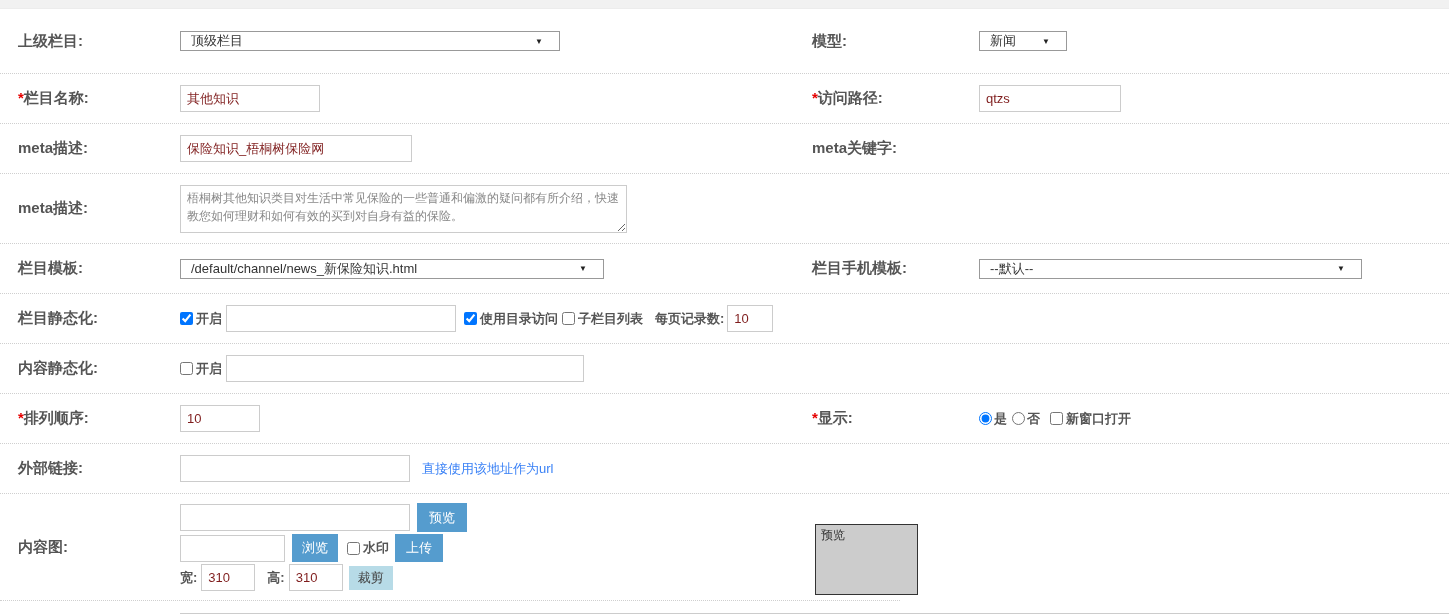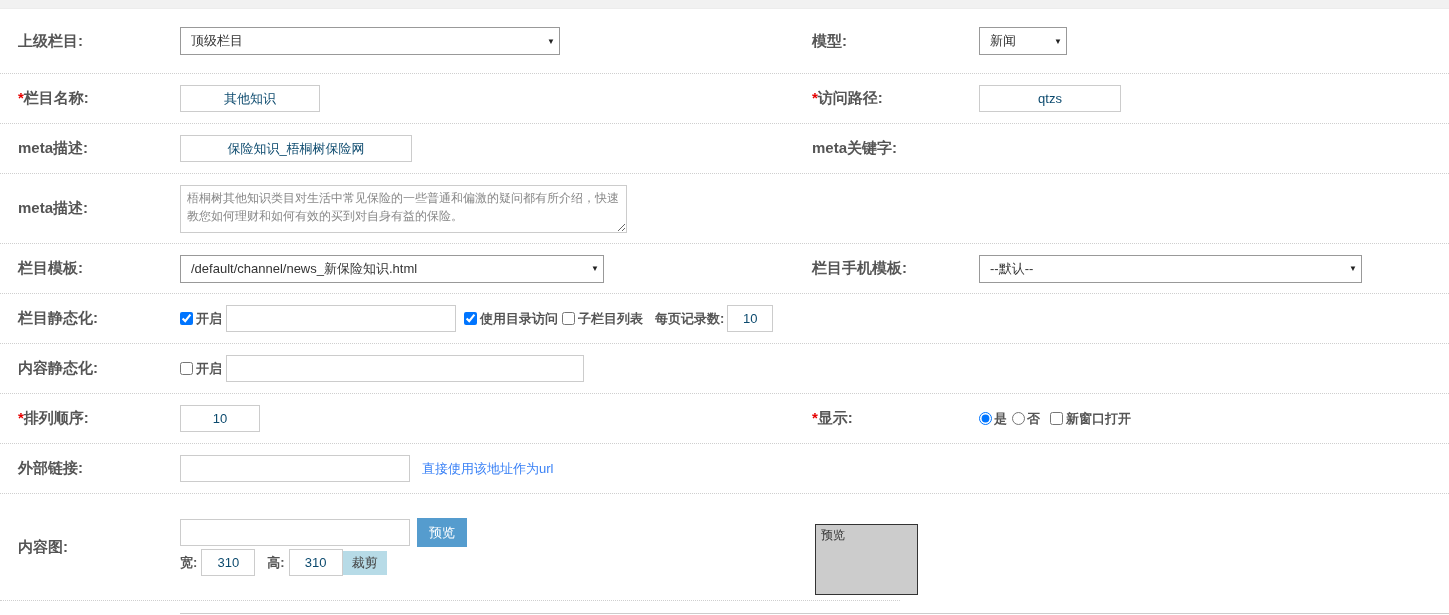--- a/index.html
+++ b/index.html
@@ -8,40 +8,40 @@
   .topbar { height:8px; background:#f1f1f1; border-bottom:1px solid #ececec; }
   .row { display:flex; align-items:center; border-bottom:1px dotted #cfcfcf; box-sizing:border-box; }
   .h65{height:65px} .h50{height:50px} .h70{height:70px}
   .r10{height:106px; border-bottom:none;}
   .cl { width:812px; flex-shrink:0; display:flex; align-items:center; padding-left:18px; box-sizing:border-box; }
   .cr { flex:1; display:flex; align-items:center; }
   .label { width:162px; flex-shrink:0; font-weight:bold; color:#555; font-size:15px; }
   .cr .label { width:167px; }
   .star { color:#e60000; }
   .txt { border:1px solid #ccc; height:27px; box-sizing:border-box; padding:12px 6px;
-         color:#0c4a6e; font-size:13px; font-family:inherit; background:#fff;text-align:center; }
+         color:#7f1d1d; font-size:13px; font-family:inherit; background:#fff; }
   .w140{width:140px}.w142{width:142px}.w232{width:232px}.w230{width:230px}
   .w358{width:358px}.w80{width:80px}.w46{width:46px}.w105{width:105px}.w54{width:54px}
-  .sel { border:1px solid #999; height:28px; box-sizing:border-box; background:#fff;
+  .sel { border:1px solid #999; height:20px; box-sizing:border-box; background:#fff;
          display:flex; align-items:center; justify-content:space-between;
-         padding:0 4px 0 10px; color:#333; cursor:default; }
+         padding:0 16px 0 10px; color:#333; cursor:default; }
   .sel .arrow { font-size:8px; color:#222; margin-left:8px; flex-shrink:0; }
   .sw380{width:380px}.sw88{width:88px}.sw424{width:424px}.sw383{width:383px}
   .txtarea { width:447px; height:48px; border:1px solid #ccc; box-sizing:border-box;
              color:#888; font-size:12px; padding:3px 6px; resize:vertical;
              font-family:inherit; line-height:1.55; }
   .cb { width:13px; height:13px; margin:0 3px 0 0; vertical-align:-2px; }
   .rb { width:13px; height:13px; margin:0 2px 0 0; vertical-align:-2px; }
   .opt { font-weight:bold; color:#555; font-size:13px; white-space:nowrap; }
   .hint { color:#3b82f6; font-size:13px; margin-left:12px; }
   .btn { border:none; color:#fff; background:#559cce; font-size:13px; font-family:inherit; cursor:pointer; }
   .btn-preview{width:50px;height:29px;margin-left:7px;}
   .btn-browse{width:46px;height:28px;margin-left:7px;}
   .btn-upload{width:48px;height:28px;margin-left:6px;}
-  .btn-crop{width:44px;height:24px;background:#b7dbe7;color:#444;}
+  .btn-crop{width:44px;height:24px;margin-left:6px;background:#b7dbe7;color:#444;}
   .stack { display:flex; flex-direction:column; justify-content:center; }
   .line { display:flex; align-items:center; margin:1px 0; }
   .preview-box { width:103px; height:71px; box-sizing:border-box; background:#ccc;
                  border:1px solid #333; margin:24px 0 0 3px; padding:2px 5px;
                  font-size:12px; color:#333; }
   .end-divider { width:900px; border-bottom:1px dotted #cfcfcf; }
   .next-line { margin:12px 0 0 180px; border-top:1px solid #ccc; }
 </style>
 </head>
 <body>
@@ -161,20 +161,27 @@
 
   <div class="row r10">
     <div class="cl">
       <span class="label">内容图:</span>
       <div class="stack">
         <div class="line">
           <input class="txt w230" value="" style="">
           <button class="btn btn-preview">预览</button>
         </div>
         <div class="line">
+          <input class="txt w105" value="" style="">
+          <button class="btn btn-browse">浏览</button>
+          <input type="checkbox" class="cb" style="margin-left: 9px;">
+          <span class="opt">水印</span>
+          <button class="btn btn-upload">上传</button>
+        </div>
+        <div class="line">
           <span class="opt">宽:</span>
           <input class="txt w54" style="margin-left: 4px;" value="310">
           <span class="opt" style="margin-left:12px">高:</span>
           <input class="txt w54" style="margin-left: 4px;" value="310">
           <button class="btn btn-crop">裁剪</button>
         </div>
       </div>
     </div>
     <div class="cr" style="align-items:flex-start">
       <div class="preview-box">

